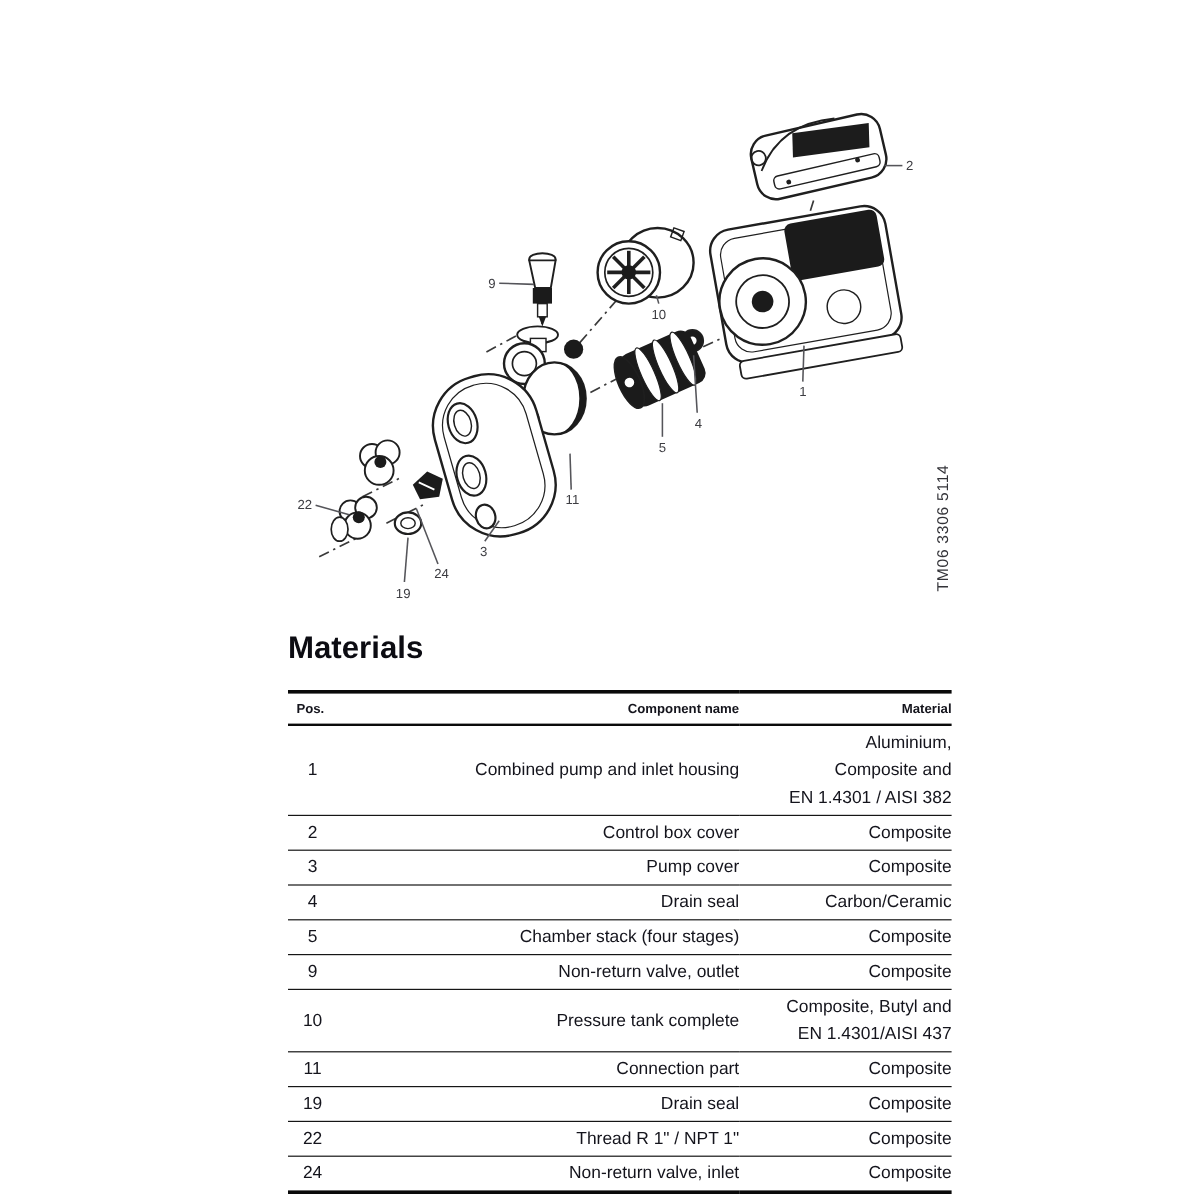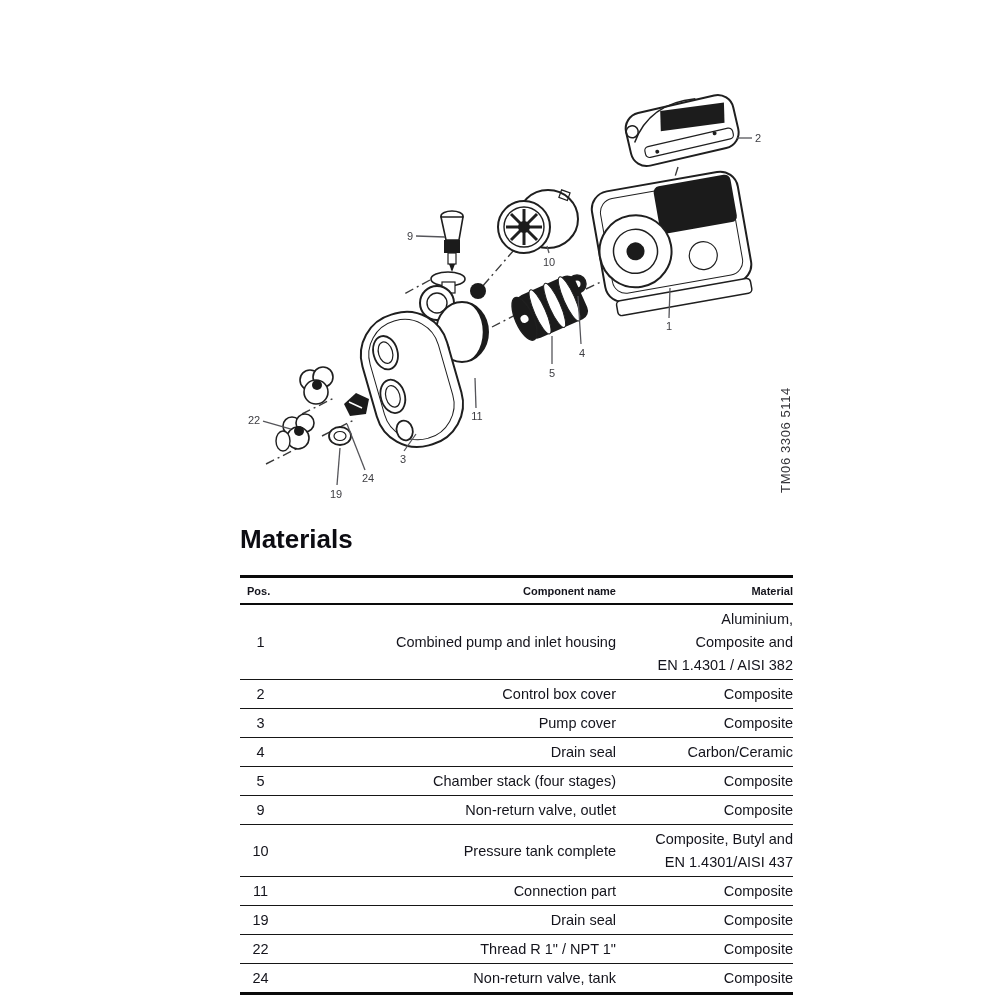--- a/index.html
+++ b/index.html
@@ -243,18 +243,18 @@
         <td class="c-name">Drain seal</td>
         <td class="c-mat">Composite</td>
       </tr>
       <tr>
         <td class="c-pos">22</td>
         <td class="c-name">Thread R 1" / NPT 1"</td>
         <td class="c-mat">Composite</td>
       </tr>
       <tr>
         <td class="c-pos">24</td>
-        <td class="c-name">Non-return valve, tank</td>
+        <td class="c-name">Non-return valve, inlet</td>
         <td class="c-mat">Composite</td>
       </tr>
     </tbody>
   </table>
 </div>
 
 </body></html>

